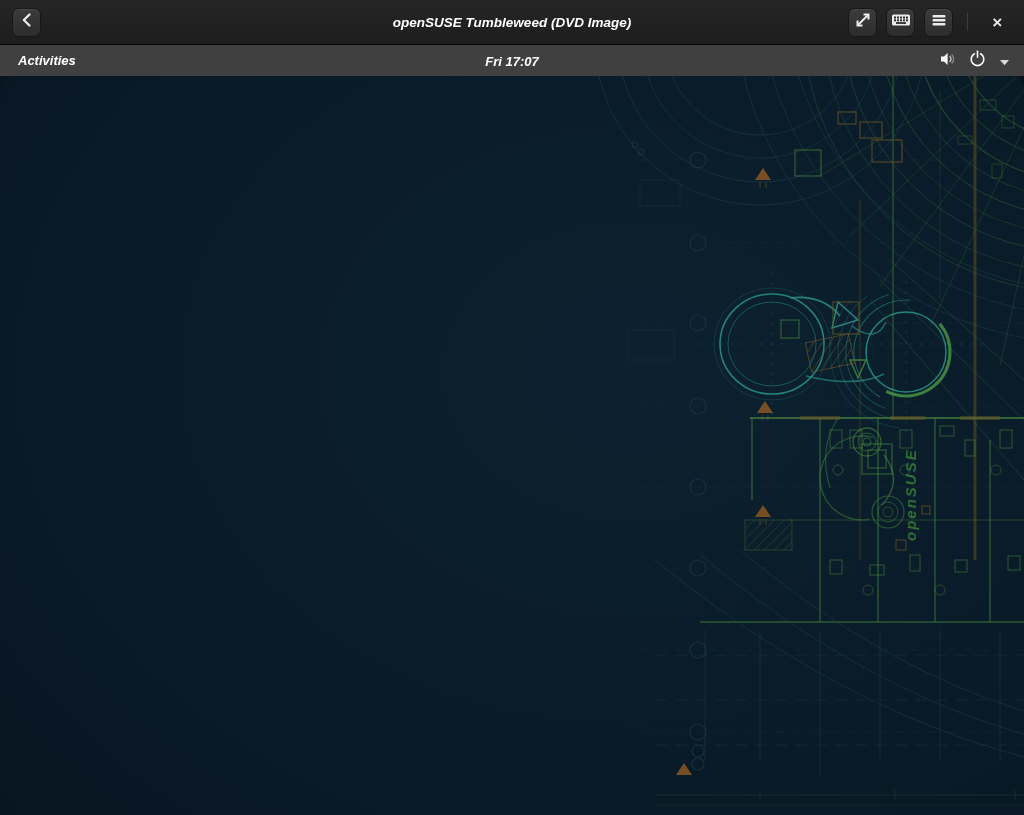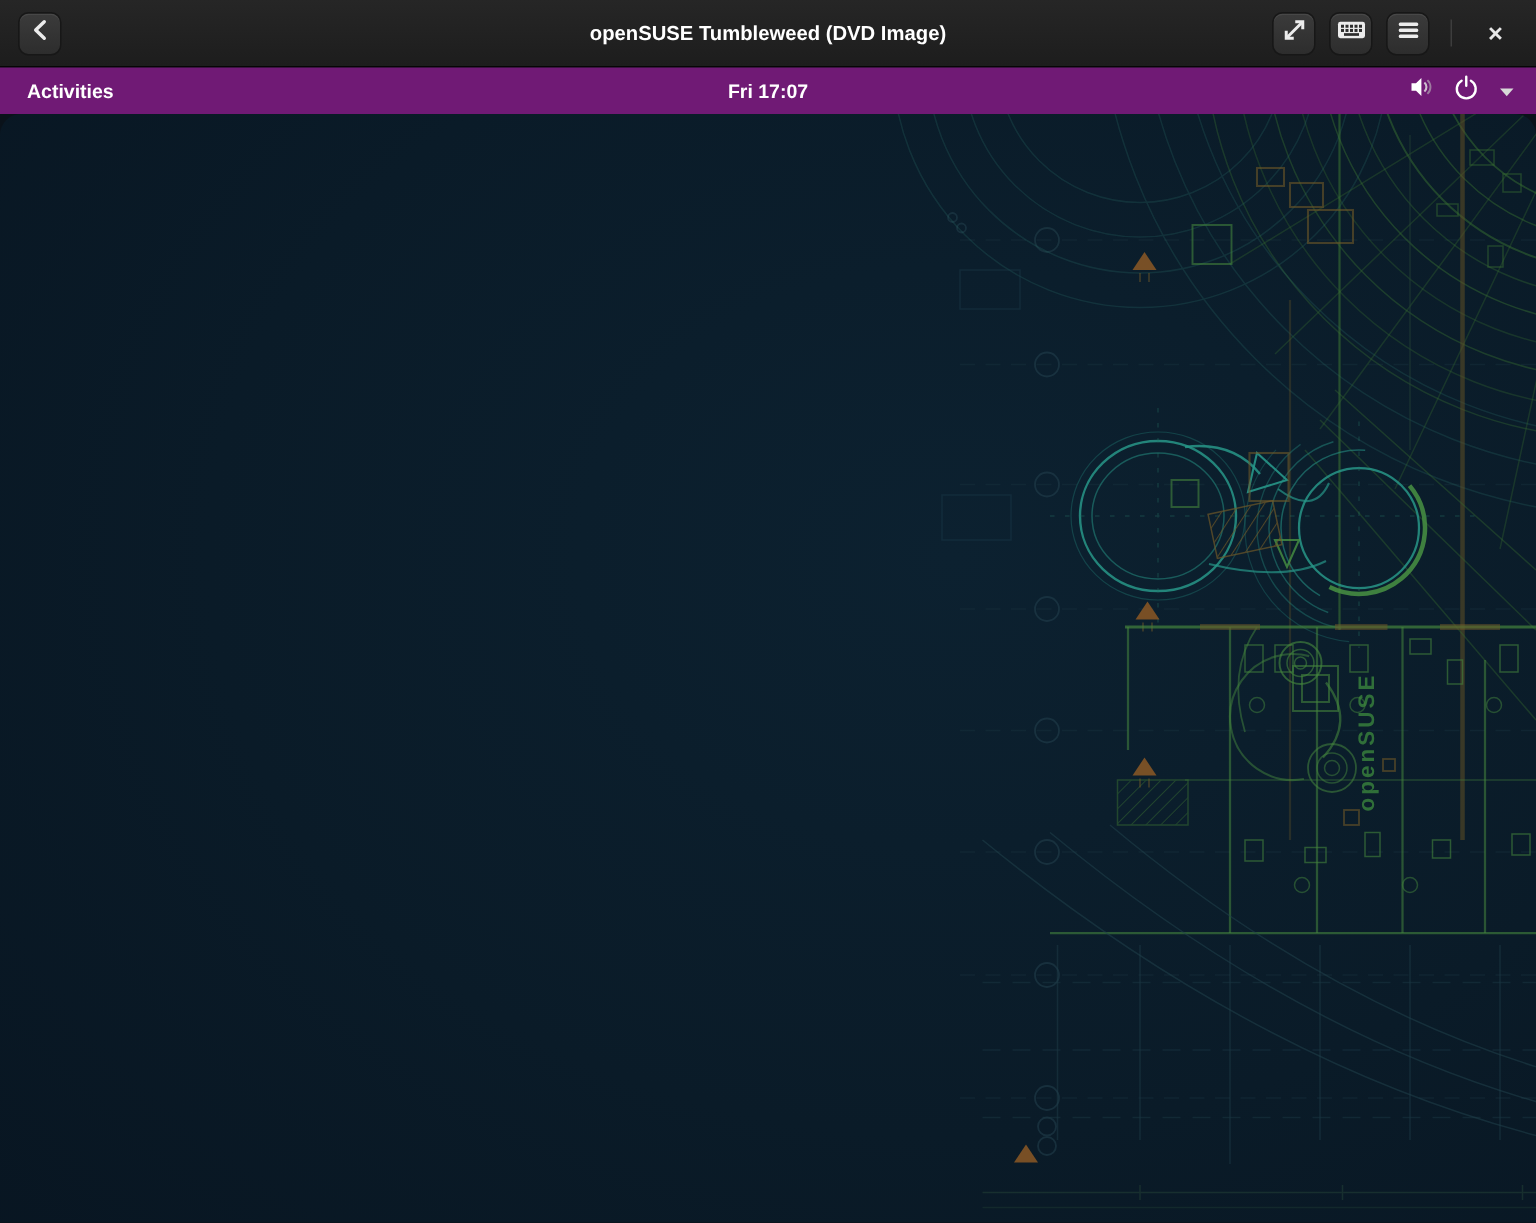--- a/index.html
+++ b/index.html
@@ -3,21 +3,21 @@
 <meta charset="utf-8">
 <style>
   * { box-sizing: border-box; }
   html,body { margin:0; padding:0; }
   body {
     width:1024px; height:815px;
     background:#0a121a;
     font-family:"Liberation Sans", sans-serif;
     overflow:hidden;
   }
-  .screen { width:1024px; height:815px; display:flex; flex-direction:column; }
+  .screen { width:1024px; height:815px; display:flex; flex-direction:column;font-style:italic; }
 
   
   .vm-titlebar {
     height:45px; flex:0 0 45px;
     background:linear-gradient(#262626,#1d1d1d);
     border-bottom:1px solid #060606;
     display:flex; align-items:center;
     padding:0 12px; position:relative;
   }
   .tb-btn {
@@ -38,21 +38,21 @@
   .tb-sep { width:1px; height:18px; background:#3d3d3d; margin:0 5px; }
   .tb-close {
     width:30px; height:30px; display:flex; align-items:center; justify-content:center;
     color:#e8e8e8; font-size:17px; font-weight:bold; cursor:pointer;
     line-height:1;
   }
 
   
   .gnome-topbar {
     height:31px; flex:0 0 31px;
-    background:#701a75; color:#ffffff;
+    background:#404040; color:#ffffff;
     display:flex; align-items:center; position:relative;
   }
   .activities {
     margin-left:12px; font-weight:bold; font-size:13px;
     padding:3px 6px; border-radius:12px; cursor:pointer;
   }
   .clock {
     position:absolute; left:50%; top:50%; transform:translate(-50%,-50%);
     font-weight:bold; font-size:13px; white-space:nowrap; cursor:pointer;
   }

